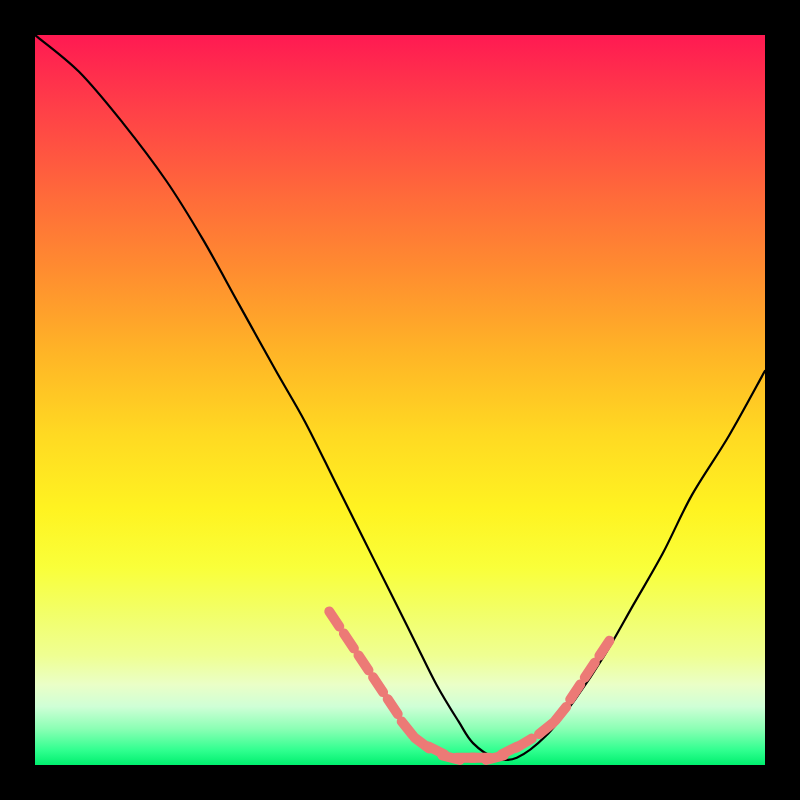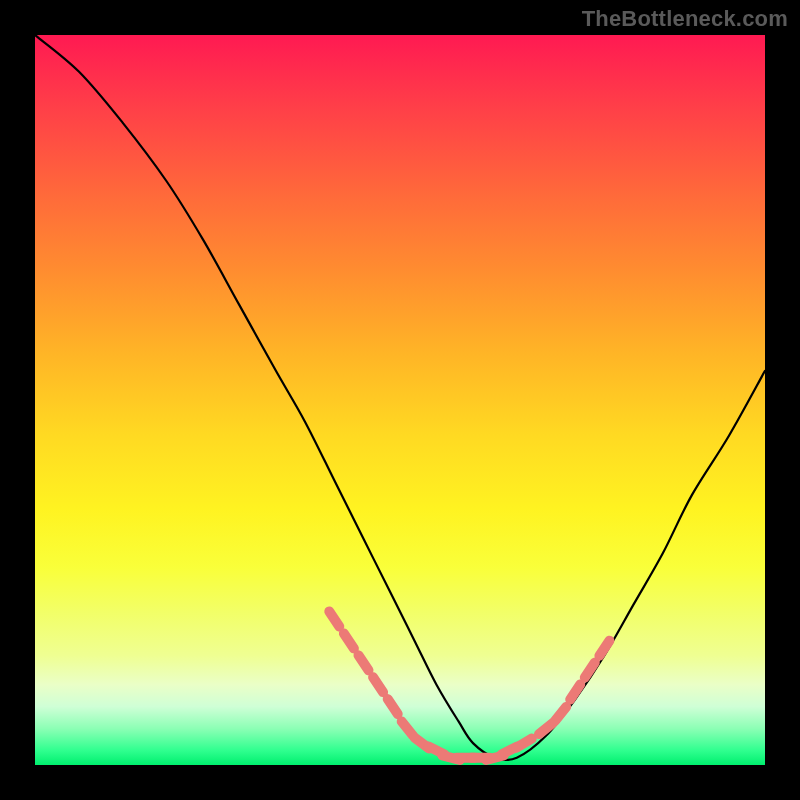--- a/index.html
+++ b/index.html
@@ -56,21 +56,20 @@
     left: 0;
     top: 0;
     width: 730px;
     height: 730px;
   }
 </style>
 </head>
 <body>
 
 <div class="frame">
-  <div class="watermark">TheBottleneck.com</div>
   <div class="plot">
     <svg class="curve" viewBox="0 0 730 730" preserveAspectRatio="none">
       <path id="curve-path" fill="none" stroke="#000000" stroke-width="2.2" stroke-linecap="round" d="M 0.0 0.0 C 7.3 6.1, 29.2 21.9, 43.8 36.5 C 58.4 51.1, 73.0 69.4, 87.6 87.6 C 102.2 105.9, 118.0 126.5, 131.4 146.0 C 144.8 165.5, 155.7 183.7, 167.9 204.4 C 180.1 225.1, 192.2 248.2, 204.4 270.1 C 216.6 292.0, 229.9 316.3, 240.9 335.8 C 251.9 355.3, 260.4 368.7, 270.1 386.9 C 279.8 405.2, 289.6 425.8, 299.3 445.3 C 309.0 464.8, 318.8 484.2, 328.5 503.7 C 338.2 523.2, 349.2 545.1, 357.7 562.1 C 366.2 579.1, 372.3 591.3, 379.6 605.9 C 386.9 620.5, 394.2 636.3, 401.5 649.7 C 408.8 663.1, 417.3 676.5, 423.4 686.2 C 429.5 695.9, 431.9 702.0, 438.0 708.1 C 444.1 714.2, 452.6 720.3, 459.9 722.7 C 467.2 725.1, 473.3 726.4, 481.8 722.7 C 490.3 719.1, 501.3 710.5, 511.0 700.8 C 520.7 691.1, 530.5 677.7, 540.2 664.3 C 549.9 650.9, 559.7 636.3, 569.4 620.5 C 579.1 604.7, 588.9 586.4, 598.6 569.4 C 608.3 552.4, 618.1 536.5, 627.8 518.3 C 637.5 500.0, 646.0 479.4, 657.0 459.9 C 668.0 440.4, 681.3 422.2, 693.5 401.5 C 705.7 380.8, 723.9 346.7, 730.0 335.8"></path>
       <g id="markers">
           <line x1="294.3" y1="576.5" x2="304.3" y2="591.5" stroke="#ec7a76" stroke-width="10" stroke-linecap="round"></line>
           <line x1="308.9" y1="598.4" x2="318.9" y2="613.4" stroke="#ec7a76" stroke-width="10" stroke-linecap="round"></line>
           <line x1="323.5" y1="620.3" x2="333.5" y2="635.3" stroke="#ec7a76" stroke-width="10" stroke-linecap="round"></line>
           <line x1="338.1" y1="642.2" x2="348.1" y2="657.2" stroke="#ec7a76" stroke-width="10" stroke-linecap="round"></line>
           <line x1="352.7" y1="664.1" x2="362.7" y2="679.1" stroke="#ec7a76" stroke-width="10" stroke-linecap="round"></line>
           <line x1="366.7" y1="686.5" x2="377.9" y2="700.5" stroke="#ec7a76" stroke-width="10" stroke-linecap="round"></line>

